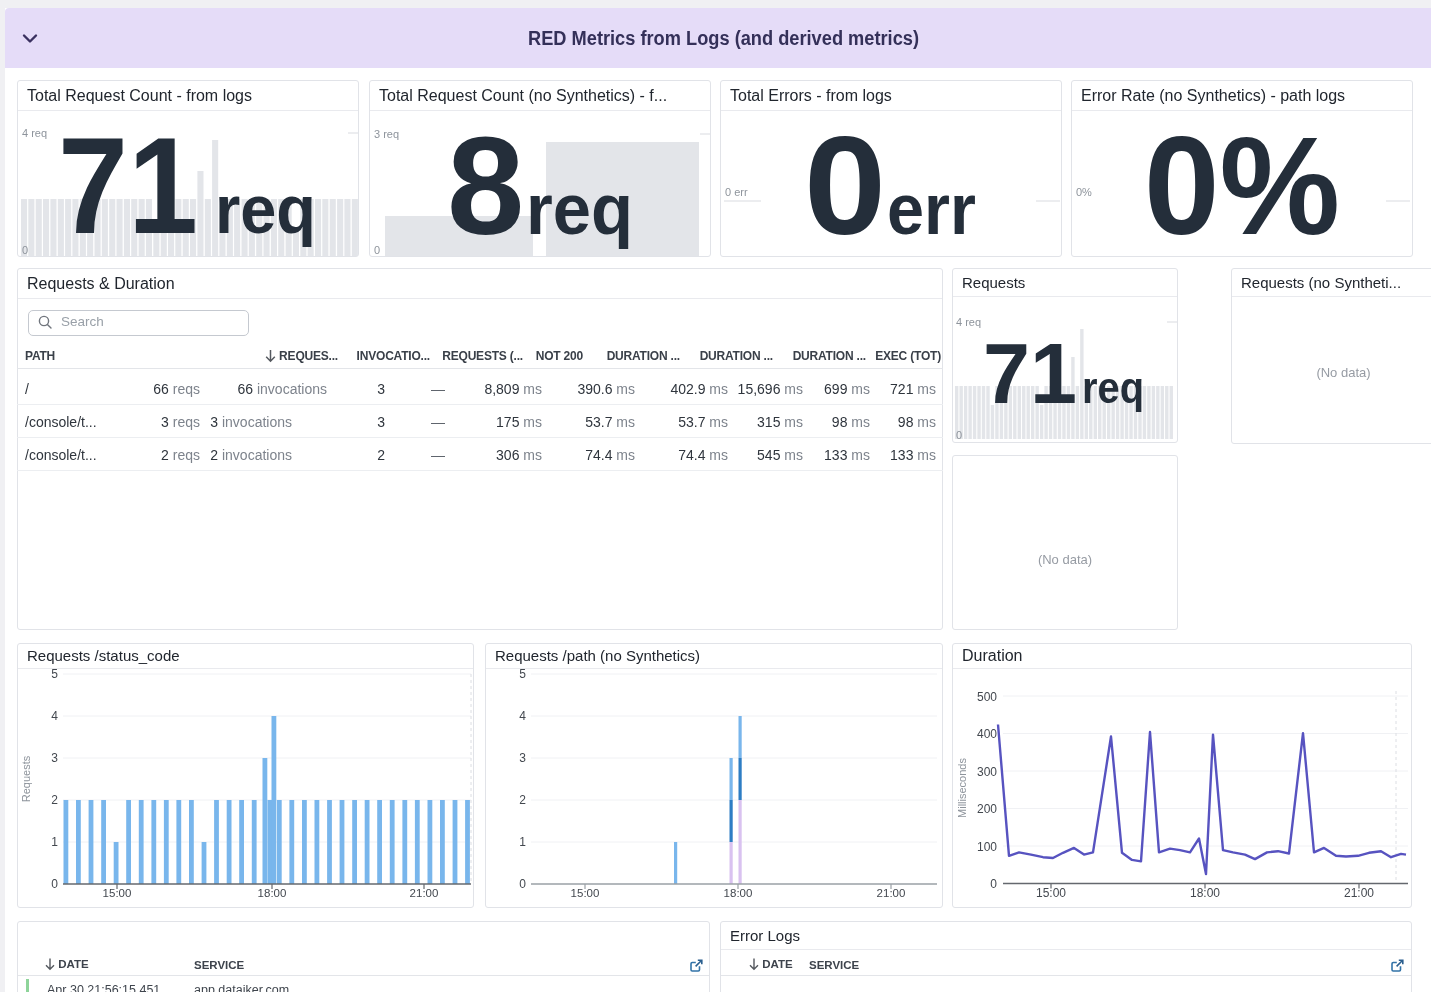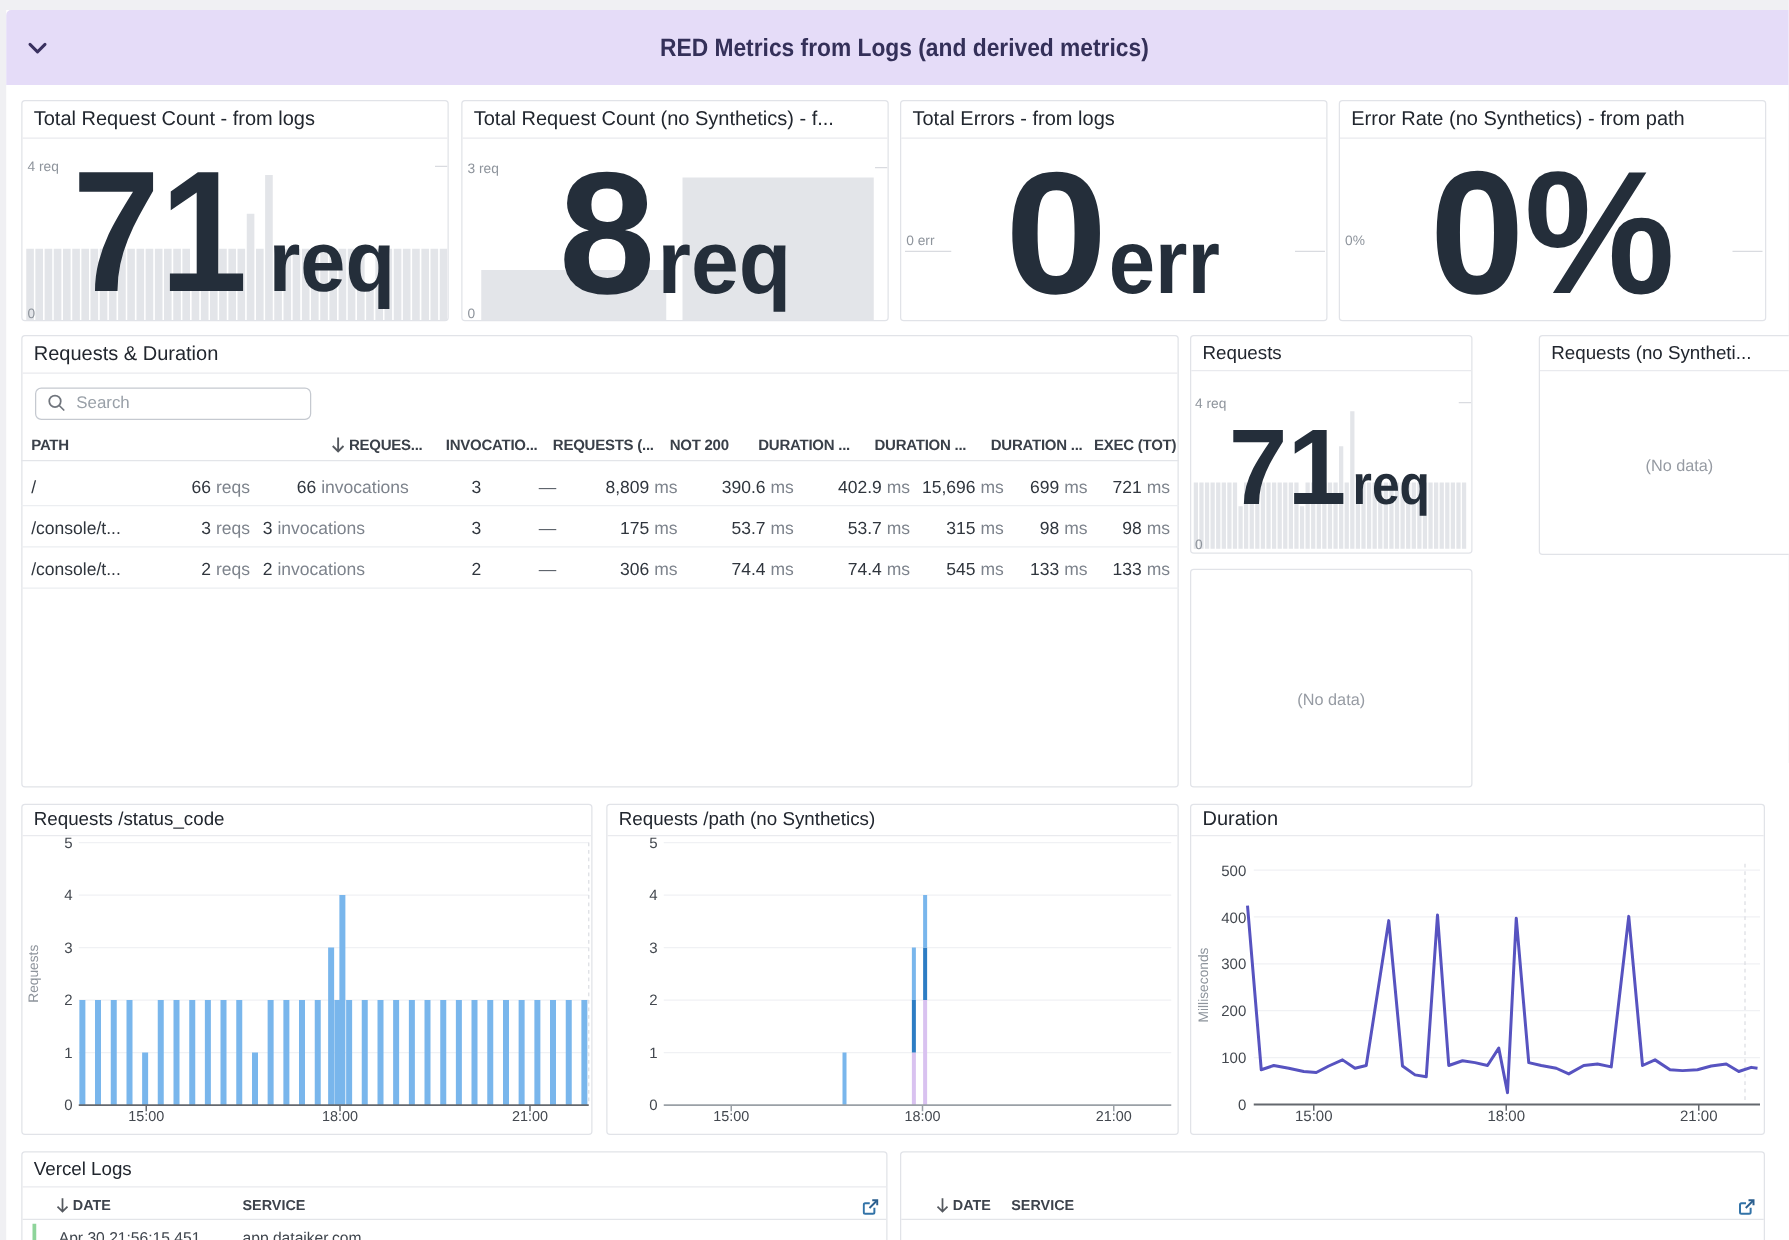--- a/index.html
+++ b/index.html
@@ -95,21 +95,21 @@
     <div class="ptitle t30">Total Errors - from logs</div>
   </div>
 <svg style="left:721px;top:110px;" width="340" height="146" viewBox="0 0 340 146">
     <line x1="3" y1="91" x2="40" y2="91" stroke="#d9dbe0" stroke-width="1"></line>
     <line x1="315" y1="91" x2="339" y2="91" stroke="#d9dbe0" stroke-width="1"></line>
     <text x="4" y="86" font-size="11" fill="#8e949c" font-weight="normal" text-anchor="start">0 err</text>
     <text x="83" y="124" font-size="139" fill="#242e3a" font-weight="bold" text-anchor="start" textLength="82" lengthAdjust="spacingAndGlyphs">0</text>
     <text x="166" y="124" font-size="73" fill="#242e3a" font-weight="bold" text-anchor="start" textLength="89" lengthAdjust="spacingAndGlyphs">err</text>
   </svg>
 <div class="panel" style="left:1071px;top:80px;width:342px;height:177px;">
-    <div class="ptitle t30">Error Rate (no Synthetics) - from path</div>
+    <div class="ptitle t30">Error Rate (no Synthetics) - path logs</div>
   </div>
 <svg style="left:1072px;top:110px;" width="340" height="146" viewBox="0 0 340 146">
     <line x1="314" y1="91" x2="338" y2="91" stroke="#d9dbe0" stroke-width="1"></line>
     <text x="4" y="86" font-size="11" fill="#8e949c" font-weight="normal" text-anchor="start">0%</text>
     <text x="72" y="124" font-size="140" fill="#242e3a" font-weight="bold" text-anchor="start" textLength="196" lengthAdjust="spacingAndGlyphs">0%</text>
   </svg>
 <div class="panel" style="left:17px;top:268px;width:926px;height:362px;">
     <div class="ptitle t30" style="font-size:16px;">Requests &amp; Duration</div>
     <div style="position:absolute;left:10px;top:41px;width:219px;height:24px;border:1px solid #c5c9d0;border-radius:5px;"></div>
     <svg style="left:19px;top:45px;position:absolute;" width="16" height="16" viewBox="0 0 16 16">
@@ -352,36 +352,36 @@
     <polyline points="45,53.5 56,184.8 66,181.4 78,183.6 90,186.2 100,187.0 110,181.8 121,176.9 131,183.6 140,181.4 158,65.5 169,181.8 179,188.9 188,190.4 197,61.0 206,181.4 217,177.6 227,179.1 237,181.4 246,167.5 253,203.1 260,63.6 270,179.1 280,181.4 292,183.6 302,188.1 314,181.4 325,180.2 336,182.5 350,62.1 361,181.4 371,176.9 383,184.8 393,185.5 405,184.8 416,181.8 428,180.2 438,186.2 448,182.9 453,183.6" fill="none" stroke="#5753c0" stroke-width="2.4" stroke-linejoin="round"></polyline>
     <line x1="98" y1="212.5" x2="98" y2="217.5" stroke="#64686e" stroke-width="1.2"></line>
     <line x1="252" y1="212.5" x2="252" y2="217.5" stroke="#64686e" stroke-width="1.2"></line>
     <line x1="406" y1="212.5" x2="406" y2="217.5" stroke="#64686e" stroke-width="1.2"></line>
     <text x="98" y="226" font-size="12" fill="#43484f" font-weight="normal" text-anchor="middle">15:00</text>
     <text x="252" y="226" font-size="12" fill="#43484f" font-weight="normal" text-anchor="middle">18:00</text>
     <text x="406" y="226" font-size="12" fill="#43484f" font-weight="normal" text-anchor="middle">21:00</text>
     <text x="13" y="117" font-size="11" fill="#8e949c" font-weight="normal" text-anchor="middle" transform="rotate(-90 13 117)">Milliseconds</text>
   </svg>
 <div class="panel" style="left:17px;top:921px;width:693px;height:75px;">
-    <div class="ptitle t28" style="font-size:15px;">Vercel Logs</div>
     <div style="position:absolute;left:27px;top:36px;font-size:11.5px;font-weight:bold;color:#3d434c;"><svg width="10" height="13" viewBox="0 0 10 13" style="position:relative;display:inline;vertical-align:-3px;">
         <path d="M5 0.5 V11 M1 7.3 L5 11.3 L9 7.3" fill="none" stroke="#55595f" stroke-width="1.4"></path>
       </svg> DATE</div>
     <div style="position:absolute;left:176px;top:37px;font-size:11.5px;font-weight:bold;color:#3d434c;">SERVICE</div>
     <div style="position:absolute;left:0;top:53px;width:691px;border-top:1px solid #e3e5e9;"></div>
     <div style="position:absolute;left:8px;top:57px;width:3px;height:18px;background:#8ed49a;"></div>
     <div style="position:absolute;left:29px;top:61px;font-size:12.5px;color:#3f454d;">Apr 30 21:56:15.451</div>
     <div style="position:absolute;left:176px;top:61px;font-size:12.5px;color:#3f454d;">app.dataiker.com</div>
   </div>
 <svg style="left:690px;top:959px;" width="13" height="13" viewBox="0 0 13 13">
     <path d="M9.5 7.2 V10.8 A1.2 1.2 0 0 1 8.3 12 H2.2 A1.2 1.2 0 0 1 1 10.8 V4.7 A1.2 1.2 0 0 1 2.2 3.5 H5.8" fill="none" stroke="#3273a8" stroke-width="1.6"></path>
     <line x1="5.6" y1="7.4" x2="11.2" y2="1.8" stroke="#2b5f8f" stroke-width="1.6"></line>
     <polyline points="7.8,1.2 11.8,1.2 11.8,5.2" fill="none" stroke="#2b5f8f" stroke-width="1.6"></polyline>
   </svg>
 <div class="panel" style="left:720px;top:921px;width:692px;height:75px;">
+    <div class="ptitle t28" style="font-size:15px;">Error Logs</div>
     <div style="position:absolute;left:28px;top:36px;font-size:11.5px;font-weight:bold;color:#3d434c;"><svg width="10" height="13" viewBox="0 0 10 13" style="position:relative;display:inline;vertical-align:-3px;">
         <path d="M5 0.5 V11 M1 7.3 L5 11.3 L9 7.3" fill="none" stroke="#55595f" stroke-width="1.4"></path>
       </svg> DATE</div>
     <div style="position:absolute;left:88px;top:37px;font-size:11.5px;font-weight:bold;color:#3d434c;">SERVICE</div>
     <div style="position:absolute;left:0;top:53px;width:690px;border-top:1px solid #e3e5e9;"></div>
   </div>
 <svg style="left:1391px;top:959px;" width="13" height="13" viewBox="0 0 13 13">
     <path d="M9.5 7.2 V10.8 A1.2 1.2 0 0 1 8.3 12 H2.2 A1.2 1.2 0 0 1 1 10.8 V4.7 A1.2 1.2 0 0 1 2.2 3.5 H5.8" fill="none" stroke="#3273a8" stroke-width="1.6"></path>
     <line x1="5.6" y1="7.4" x2="11.2" y2="1.8" stroke="#2b5f8f" stroke-width="1.6"></line>
     <polyline points="7.8,1.2 11.8,1.2 11.8,5.2" fill="none" stroke="#2b5f8f" stroke-width="1.6"></polyline>

